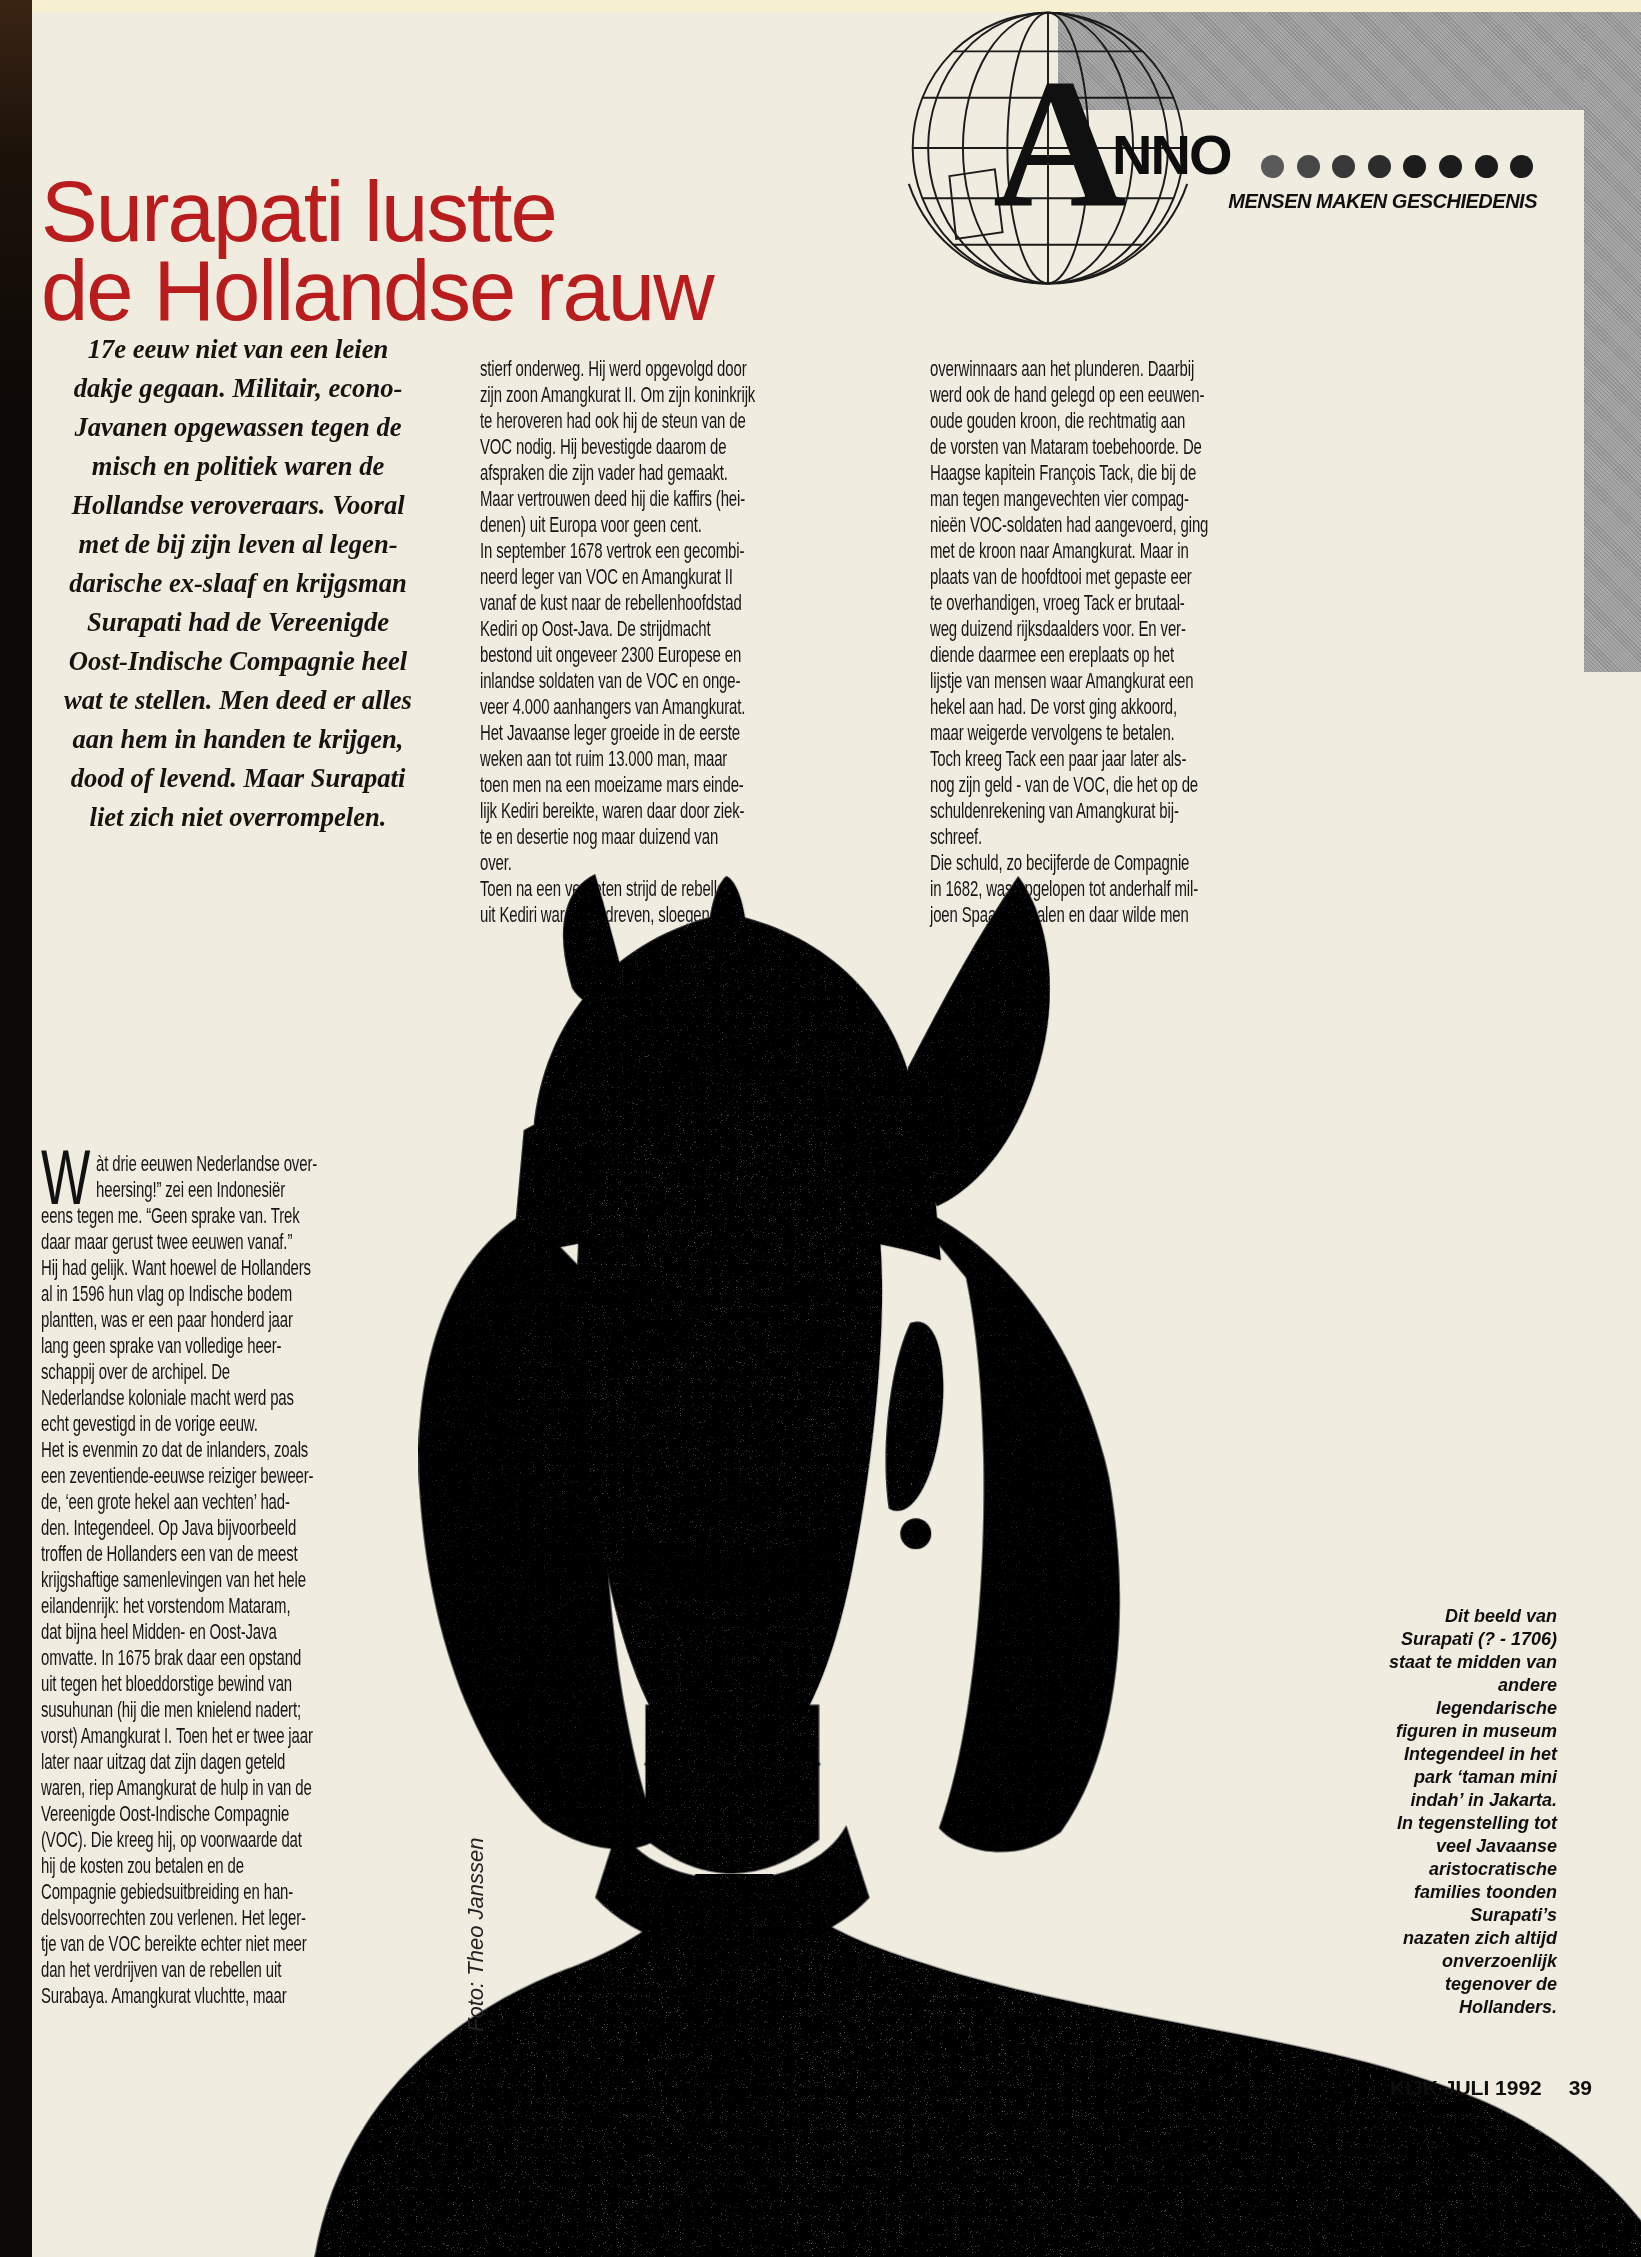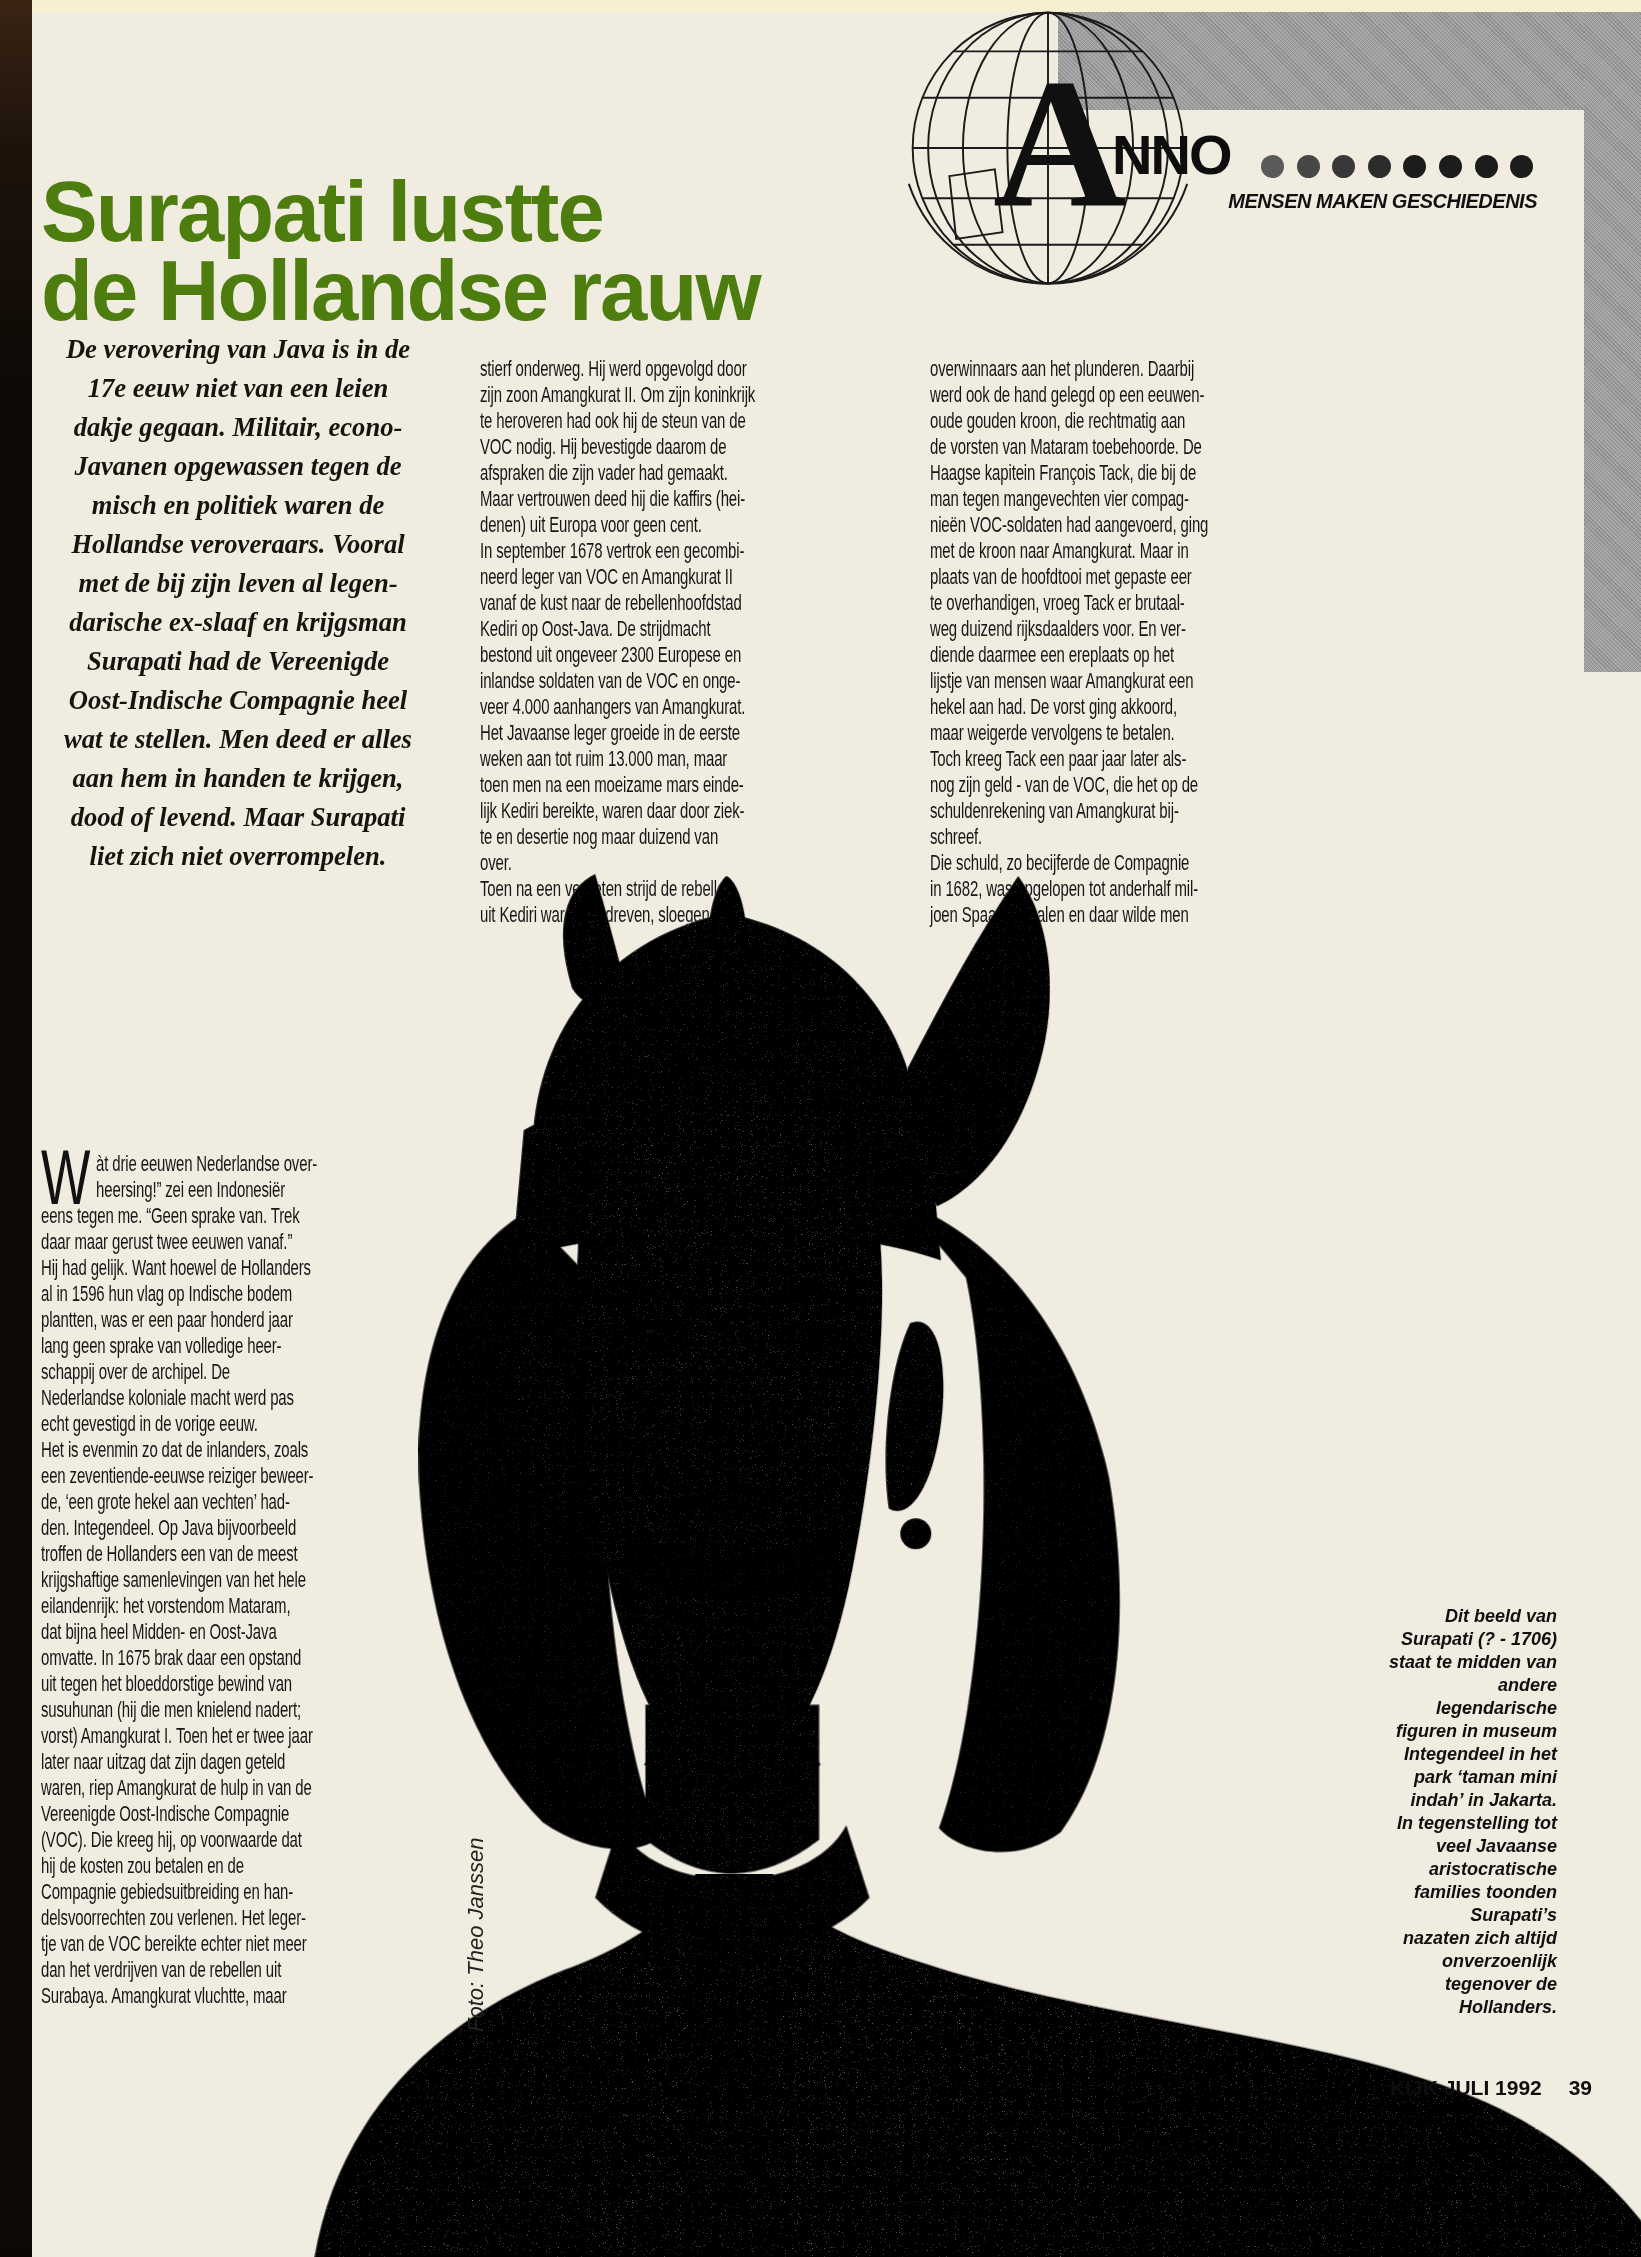--- a/index.html
+++ b/index.html
@@ -23,22 +23,22 @@
   .logo-nno{left:1112px;top:122px;font-weight:700;font-size:56px;line-height:65px;
             letter-spacing:-1.9px;color:#0d0d0d;}
   .logo-dots{left:1261px;top:155px;display:flex;gap:12.6px;}
   .dot{width:23px;height:23px;border-radius:50%;background:#1c1c1c;display:inline-block;}
   .dot:nth-child(1){background:#5a5a5a;}.dot:nth-child(2){background:#474747;}
   .dot:nth-child(3){background:#383838;}.dot:nth-child(4){background:#2c2c2c;}
   .logo-tagline{left:1110px;top:190px;width:427px;text-align:right;font-style:italic;
                 font-weight:700;font-size:20px;letter-spacing:-0.5px;color:#101010;}
 
   
-  .title{left:41px;top:172px;font-weight:700;font-size:85px;line-height:79px;
-         letter-spacing:-1.9px;color:#4d7c0f;}
+  .title{left:41px;top:172px;font-weight:400;font-size:85px;line-height:79px;
+         letter-spacing:-1.9px;color:#b91c1c;}
 
   
   .lead{left:42px;top:330px;width:392px;text-align:center;font-family:"Liberation Serif",serif;
         font-style:italic;font-weight:700;font-size:26.6px;line-height:39px;color:#17130e;}
 
   
   .bodycol{font-size:22px;line-height:26px;letter-spacing:-0.2px;width:469px;
            transform:scaleX(0.68);transform-origin:0 0;color:#161616;}
   .col-middle{left:480px;top:356px;}
   .col-right{left:930px;top:356px;}
@@ -100,21 +100,20 @@
       <span class="dot"></span>
     </div>
   <div class="abs logo-tagline">MENSEN MAKEN GESCHIEDENIS</div>
 
   <h1 class="abs title" style="margin:0;">
       <div class="line">Surapati lustte</div>
       <div class="line">de Hollandse rauw</div>
     </h1>
 
   <div class="abs lead">
-      <div class="line">De verovering van Java is in de</div>
       <div class="line">17e eeuw niet van een leien</div>
       <div class="line">dakje gegaan. Militair, econo-</div>
       <div class="line">Javanen opgewassen tegen de</div>
       <div class="line">misch en politiek waren de</div>
       <div class="line">Hollandse veroveraars. Vooral</div>
       <div class="line">met de bij zijn leven al legen-</div>
       <div class="line">darische ex-slaaf en krijgsman</div>
       <div class="line">Surapati had de Vereenigde</div>
       <div class="line">Oost-Indische Compagnie heel</div>
       <div class="line">wat te stellen. Men deed er alles</div>

